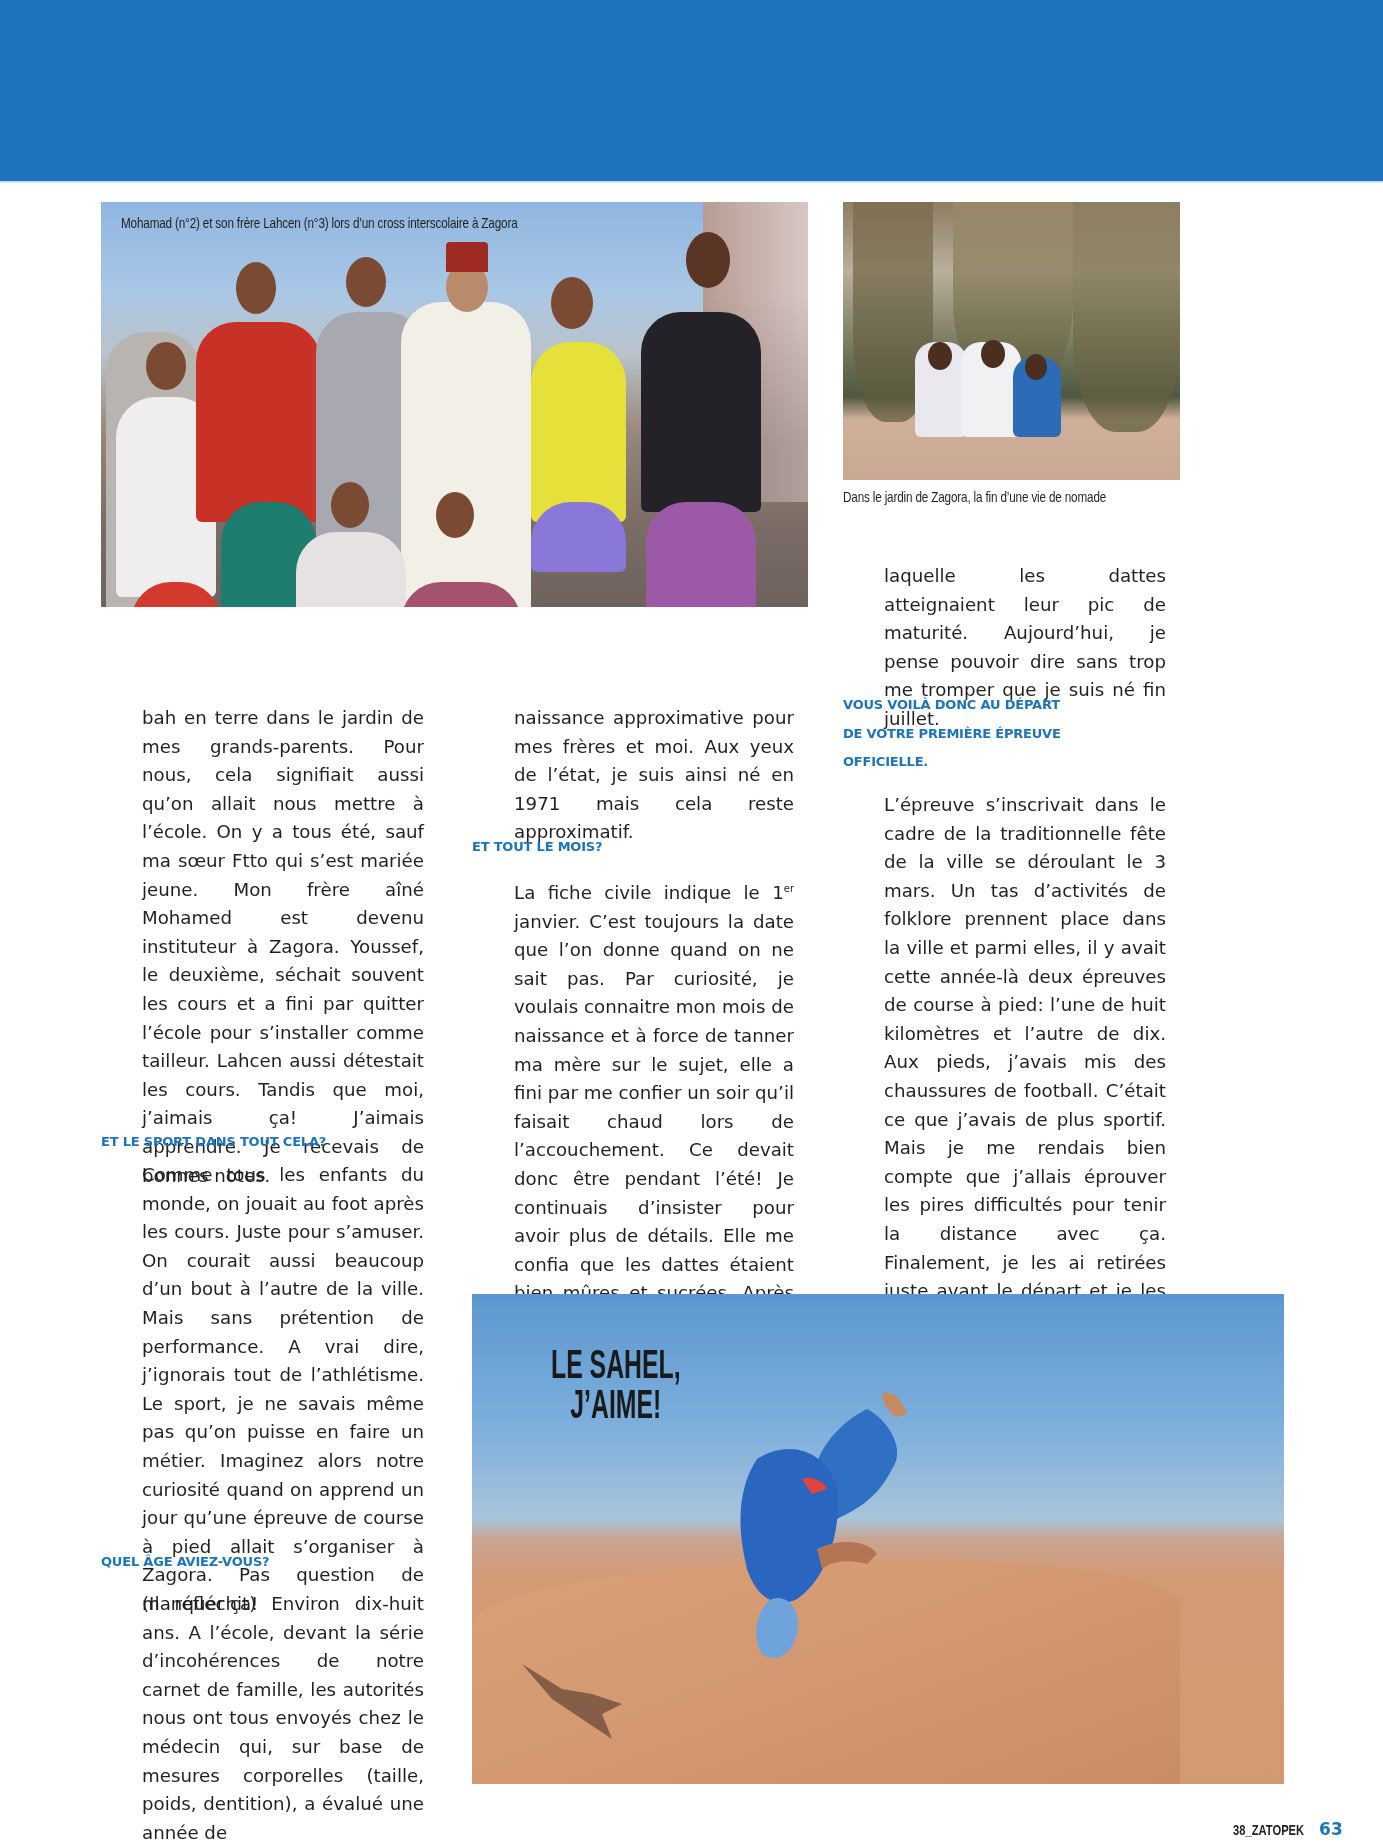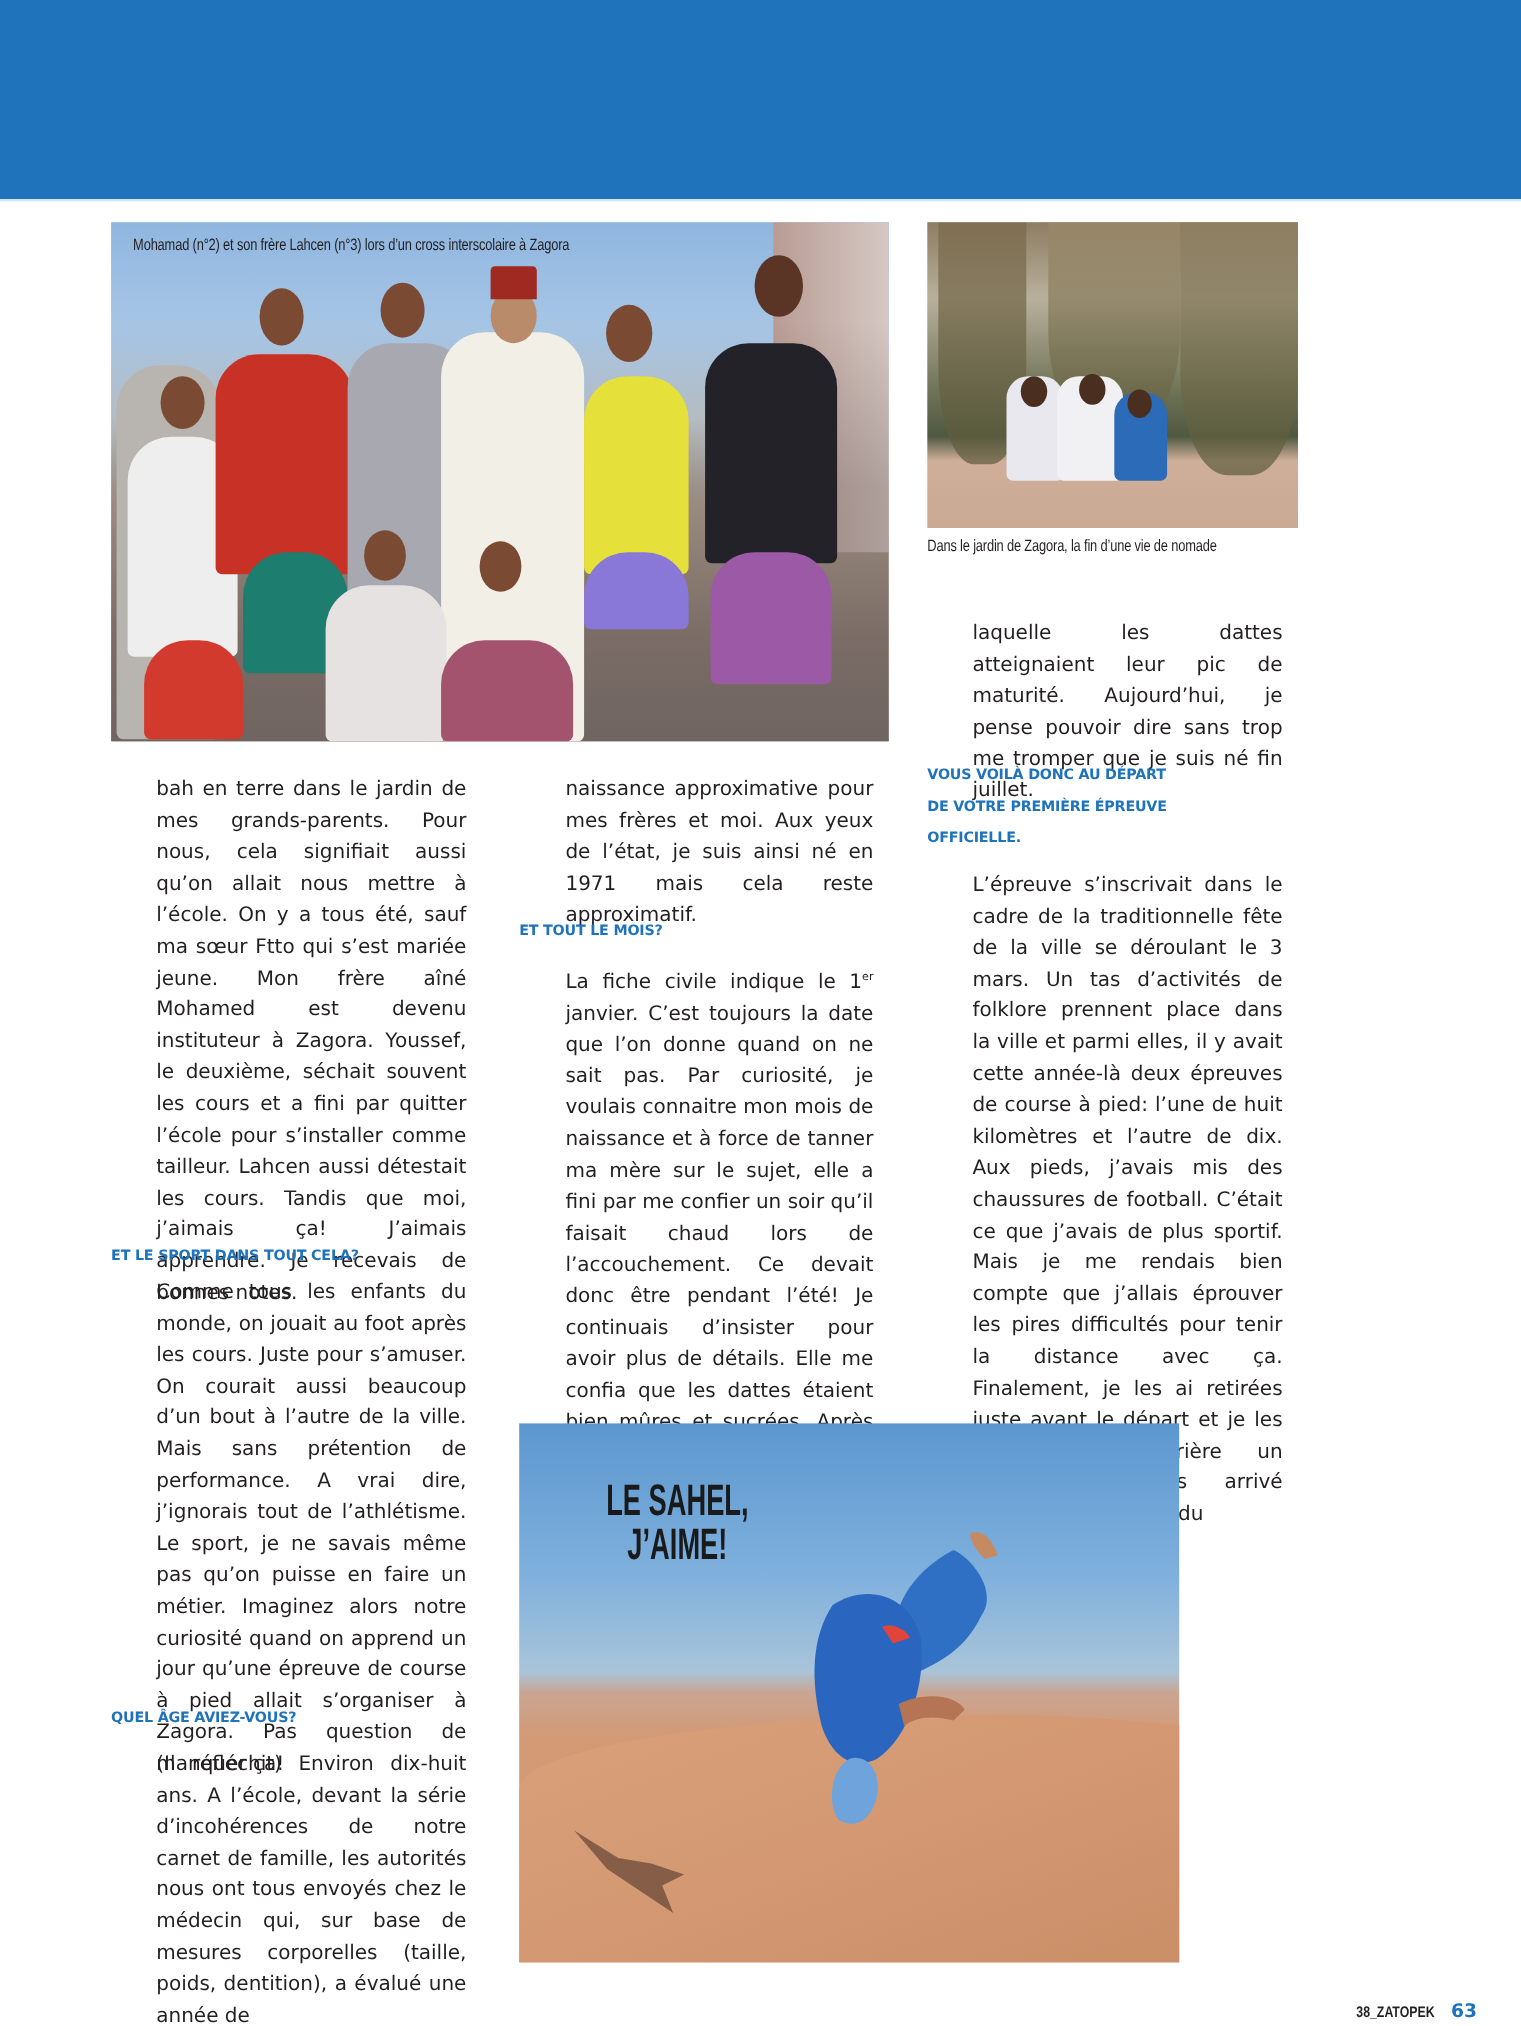--- a/index.html
+++ b/index.html
@@ -9,39 +9,39 @@
     font-family: "DejaVu Sans", sans-serif;
     color: #231f20;
   }
   .header-band { position: absolute; left: 0; top: 0; width: 1383px; height: 181px; background: #1e73bb; }
   .header-line { position: absolute; left: 0; top: 181px; width: 1383px; height: 2px; background: #cfe6f5; }
 
   .photo { position: absolute; overflow: hidden; }
   .caption { font-family: "Liberation Sans", sans-serif; font-size: 15px; color: #231f20; transform: scaleX(0.78); transform-origin: left top; white-space: nowrap; letter-spacing: -0.2px; }
 
   
-  #photo-runners { left: 101px; top: 202px; width: 707px; height: 472px;
+  #photo-runners { left: 101px; top: 202px; width: 707px; height: 405px;
     background: linear-gradient(180deg, #8fb6e0 0%, #a9c7e6 22%, #c8d4dc 38%, #b8a89a 55%, #8e7f76 80%, #7a6f6a 100%); }
   #photo-runners .bldg { position:absolute; right:0; top:0; width:105px; height:300px; background: linear-gradient(90deg,#b89c94,#d6c8c4); }
   #photo-runners .crowd { position:absolute; left:0; top:90px; width:707px; height:382px;
      background: linear-gradient(180deg, rgba(60,50,50,0) 0%, rgba(60,45,40,.25) 40%, rgba(90,80,80,.35) 100%); }
   .figure { position: absolute; border-radius: 40px 40px 6px 6px; }
   .head { position: absolute; border-radius: 50%; background: #7a4a32; }
   #photo-runners .caption { position:absolute; left: 20px; top: 12px; }
 
   
   #photo-palms { left: 843px; top: 202px; width: 337px; height: 278px;
     background: linear-gradient(180deg, #8d7d62 0%, #b9b09c 25%, #6f7458 55%, #4f5840 70%, #cfae9a 78%, #c9a894 100%); }
   .caption-below { position: absolute; }
 
   .col-text { position: absolute; font-size: 18.2px; line-height: 28.6px; text-align: justify; text-align-last: left; color: #231f20; }
   .col-text p { margin: 14px; }
   .heading { position: absolute; font-family: "DejaVu Sans", sans-serif; font-weight: bold; font-size: 13px; line-height: 28.6px; color: #1e73bb; letter-spacing: -0.2px; }
 
-  #photo-sahel { left: 472px; top: 1294px; width: 600px; height: 490px;
+  #photo-sahel { left: 472px; top: 1294px; width: 812px; height: 490px;
     background: linear-gradient(180deg, #5b97cf 0%, #7fb0dd 28%, #a9c4d9 46%, #c9a592 50%, #d39a76 58%, #d29a72 100%); }
   #photo-sahel .dune { position:absolute; left:0; top:265px; width:708px; height:225px;
     background: linear-gradient(160deg, #d9a07a 0%, #d39871 50%, #c98d66 100%); border-radius: 60% 40% 0 0 / 30% 20% 0 0; }
   #photo-sahel .jumper { position:absolute; left: 245px; top: 95px; width: 190px; height: 300px; }
   #photo-sahel .title { position:absolute; left: 57px; top: 50px; font-family: "Liberation Sans", sans-serif; font-weight: bold;
       font-size: 40px; line-height: 40px; color: #1a1a1a; text-align: center; transform: scaleX(0.62); transform-origin: left top; width: 280px; }
 
   .footer { position: absolute; left: 1233px; top: 1819px; white-space: nowrap; }
   .footer .mag { font-family: "Liberation Sans", sans-serif; font-weight: bold; font-size: 14px; color: #231f20; display:inline-block; transform: scaleX(0.8); transform-origin: left center; }
   .footer .page { font-family: "DejaVu Sans", sans-serif; font-weight: bold; font-size: 17px; color: #1e73bb; margin-left: -8px; }

